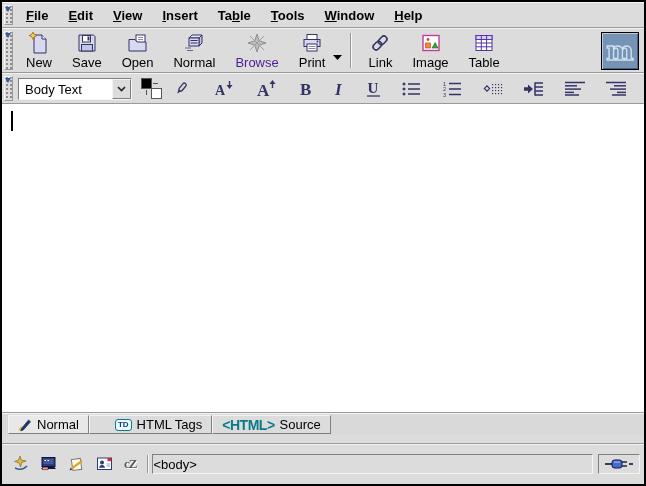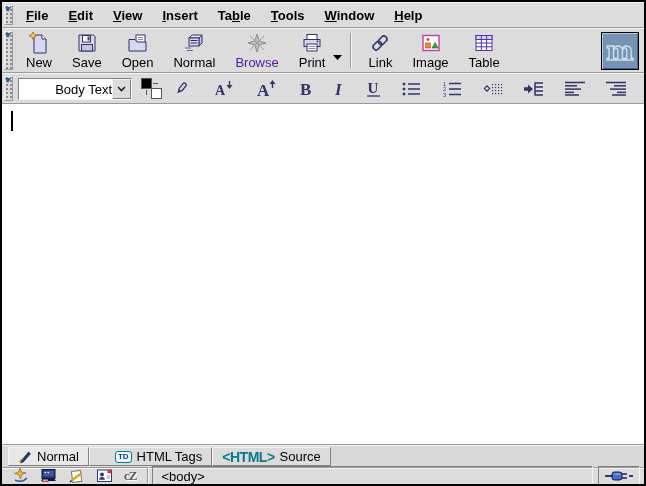--- a/index.html
+++ b/index.html
@@ -27,21 +27,21 @@
   .tb-btn svg{display:block;}
   .tb-btn.disabled{color:#4c1d95;}
   .dd-arrow{margin:14px 2px 0 -2px;}
   .sep{width:2px;align-self:stretch;margin:4px 6px;border-left:1px solid #9a9a9a;border-right:1px solid #f4f4f4;}
   .throbber{margin-left:auto;margin-right:5px;width:38px;height:38px;border:1px solid #000;
     background:#7593b5;display:flex;align-items:center;justify-content:center;
     box-shadow:inset 1px 1px 0 #b9c9db, inset -1px -1px 0 #45618a;}
 
   .combo{display:flex;height:22px;margin-left:2px;background:#fff;
     border:1px solid;border-color:#808080 #f4f4f4 #f4f4f4 #808080;}
-  .combo-text{width:93px;font-size:13px;padding:3px 0 0 6px;white-space:nowrap;overflow:hidden;text-align:right;}
+  .combo-text{width:93px;font-size:13px;padding:3px 0 0 6px;white-space:nowrap;overflow:hidden;}
   .combo-btn{width:19px;background:#dcdcdc;border:1px solid;border-color:#f4f4f4 #808080 #808080 #f4f4f4;
     display:flex;align-items:center;justify-content:center;}
   .colorpick{width:21px;height:21px;position:relative;margin:0 10px 0 9px;}
   .cp-fg{position:absolute;top:0;left:0;width:11px;height:11px;background:#000;border:1px solid #555;}
   .cp-bg{position:absolute;right:0;bottom:0;width:11px;height:11px;background:#fff;border:1px solid #555;}
   .colorpick::after{content:"";position:absolute;left:12px;top:5px;width:5px;height:1px;background:#555;}
   .colorpick::before{content:"";position:absolute;left:5px;top:12px;width:1px;height:5px;background:#555;}
 
   .fmt-spread{flex:1;display:flex;justify-content:space-around;align-items:center;padding:0 8px 0 14px;}
   .fmt-btn{display:flex;align-items:center;justify-content:center;height:24px;}
@@ -51,26 +51,26 @@
 
   .tabbar{height:23px;background:#d9d9d9;display:flex;align-items:stretch;
     padding:2px 0 1px 6px;border-top:1px solid #9a9a9a;box-shadow:inset 0 1px 0 #f4f4f4;flex:0 0 auto;}
   .tab{display:flex;align-items:center;gap:5px;padding:0 9px;font-size:13px;background:#dcdcdc;
     border:1px solid #808080;border-top-color:#f4f4f4;border-left-color:#f4f4f4;white-space:nowrap;}
   .tab.active{background:#e8e8e8;}
   .td-badge{display:inline-block;border:1px solid #0a7a8a;border-radius:3px;background:#eafafa;
     color:#123a8a;font-size:8px;font-weight:bold;padding:0px 2px;line-height:10px;margin-left:16px;}
   .html-badge{color:#0a7a8a;font-weight:bold;font-size:14px;letter-spacing:-0.5px;}
 
-  .statusbar{height:17px;display:flex;align-items:center;padding:2px 4px;gap:3px;
-    border-top:1px solid #9a9a9a;box-shadow:inset 0 1px 0 #f4f4f4;flex:0 0 auto;}
+  .statusbar{height:41px;display:flex;align-items:center;padding:2px 4px;gap:3px;
+    border-top:1px solid #9a9a9a;box-shadow:inset 0 1px 0 #f4f4f4;flex:0 0 auto;margin-top:8px;}
   .comp-icons{display:flex;gap:10px;padding:0 8px 0 6px;align-items:center;}
   .sb-sep{width:2px;height:18px;border-left:1px solid #9a9a9a;border-right:1px solid #f4f4f4;}
   .sb-field{flex:1;height:20px;border:1px solid;border-color:#808080 #f4f4f4 #f4f4f4 #808080;
-    display:flex;align-items:center;padding-left:8px;font-size:13px;}
+    display:flex;align-items:center;padding-left:0;font-size:13px;}
   .sb-plug{width:42px;height:20px;margin-left:2px;border:1px solid;border-color:#808080 #f4f4f4 #f4f4f4 #808080;
     display:flex;align-items:center;justify-content:center;}
   .cz{font-family:"Liberation Serif",serif;font-weight:bold;font-size:13px;color:#5a5a5a;
     letter-spacing:-1px;text-shadow:1px 1px 0 #ffffff;}
 </style>
 </head>
 <body>
 
 <div class="win">
 

